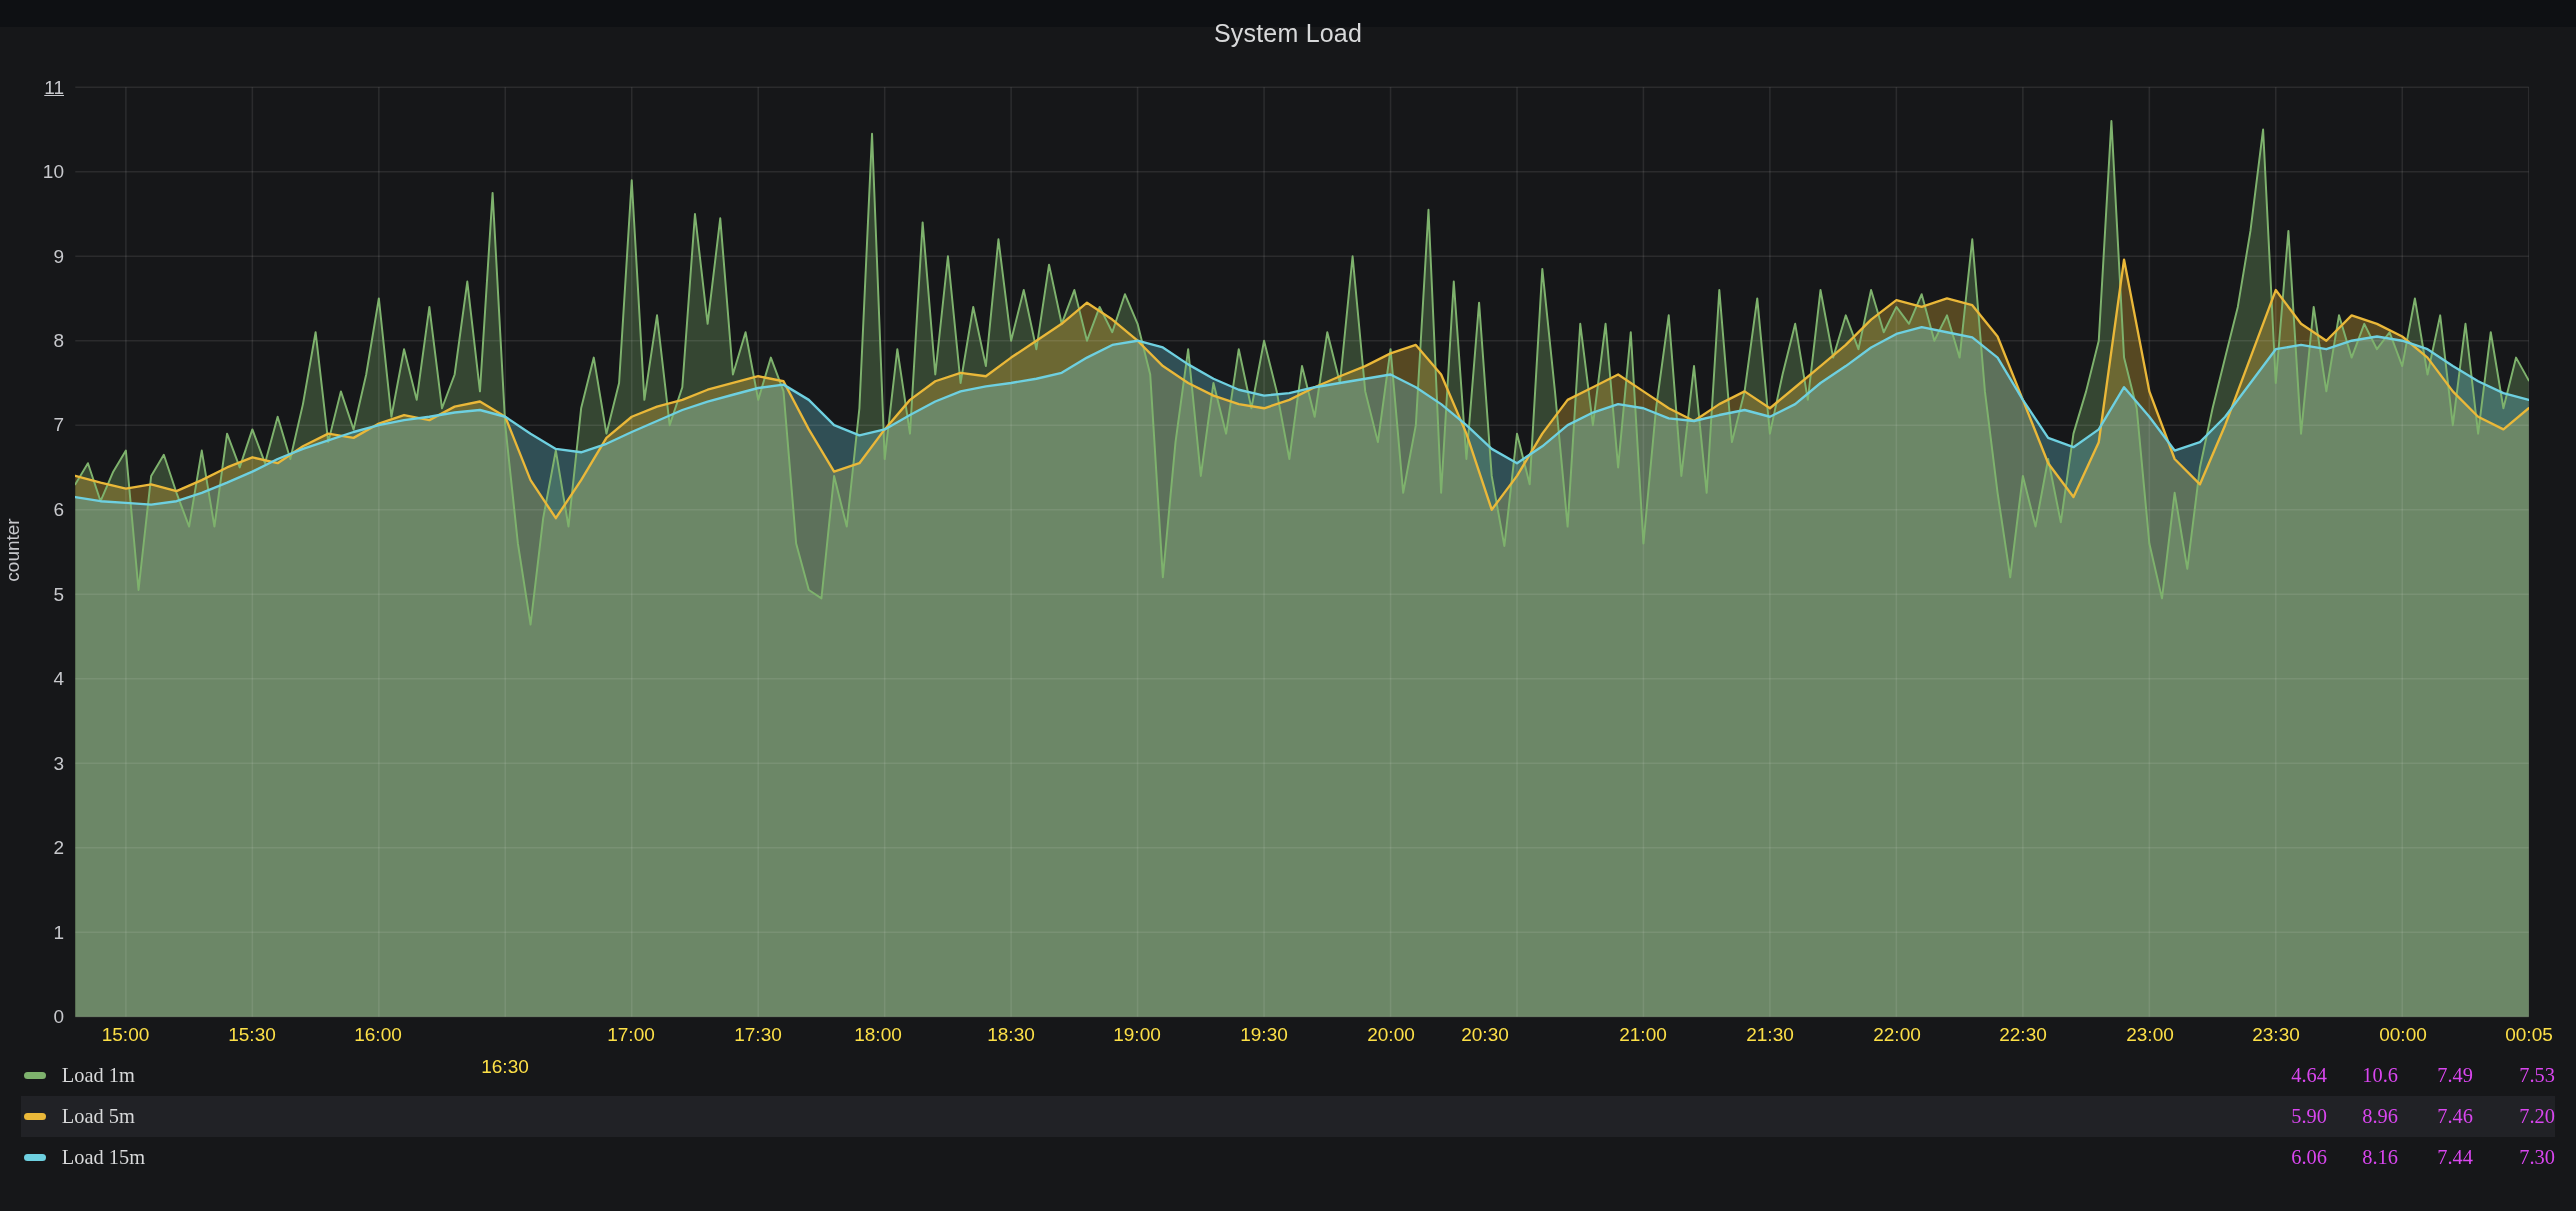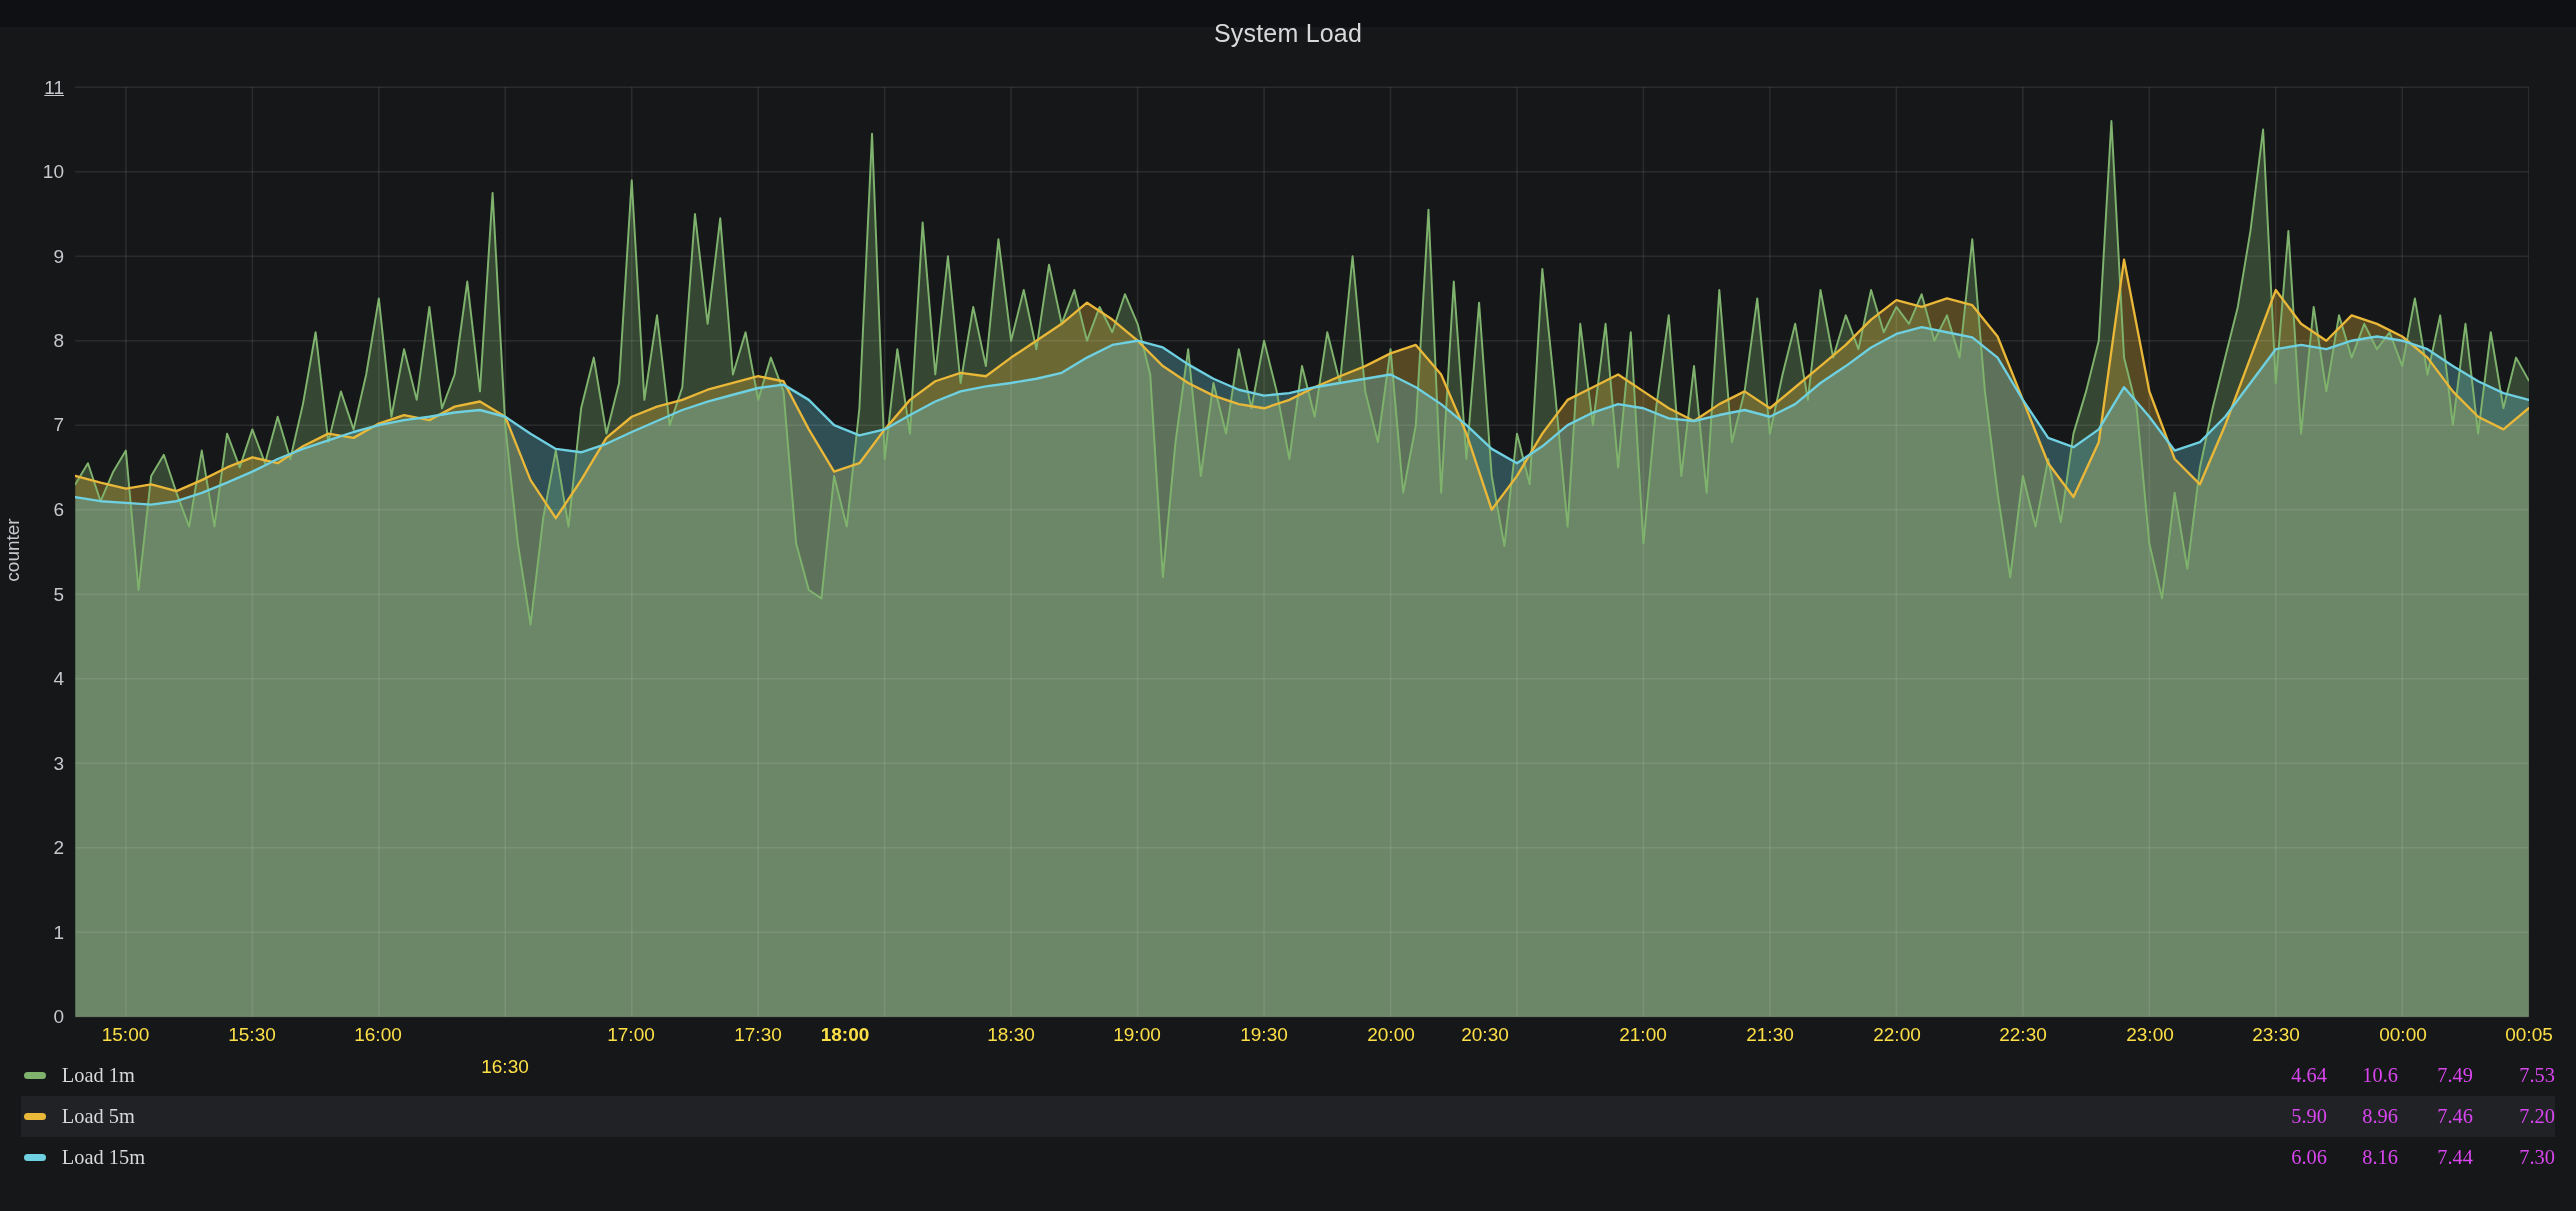--- a/index.html
+++ b/index.html
@@ -94,21 +94,21 @@
       </svg>
   </div>
 
   <div id="x-ticks">
       <div class="x-tick" style="left: 3.5px;">15:00</div>
       <div class="x-tick" style="left: 130px;">15:30</div>
       <div class="x-tick" style="left: 256px;">16:00</div>
       <div class="x-tick" style="left: 383px; margin-top: 32px;">16:30</div>
       <div class="x-tick" style="left: 509px;">17:00</div>
       <div class="x-tick" style="left: 636px;">17:30</div>
-      <div class="x-tick" style="left: 723px; font-weight: bold;">18:00</div>
+      <div class="x-tick" style="left: 756px;">18:00</div>
       <div class="x-tick" style="left: 889px;">18:30</div>
       <div class="x-tick" style="left: 1015px;">19:00</div>
       <div class="x-tick" style="left: 1142px;">19:30</div>
       <div class="x-tick" style="left: 1269px;">20:00</div>
       <div class="x-tick" style="left: 1363px;">20:30</div>
       <div class="x-tick" style="left: 1521px;">21:00</div>
       <div class="x-tick" style="left: 1648px;">21:30</div>
       <div class="x-tick" style="left: 1775px;">22:00</div>
       <div class="x-tick" style="left: 1901px;">22:30</div>
       <div class="x-tick" style="left: 2028px;">23:00</div>

